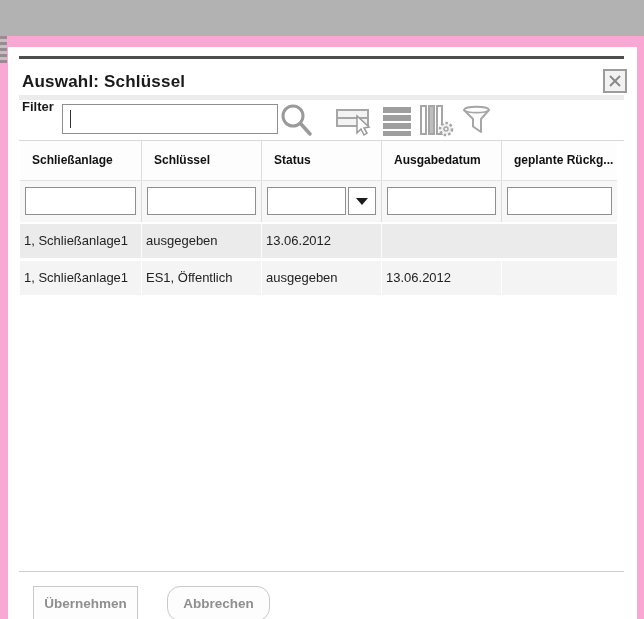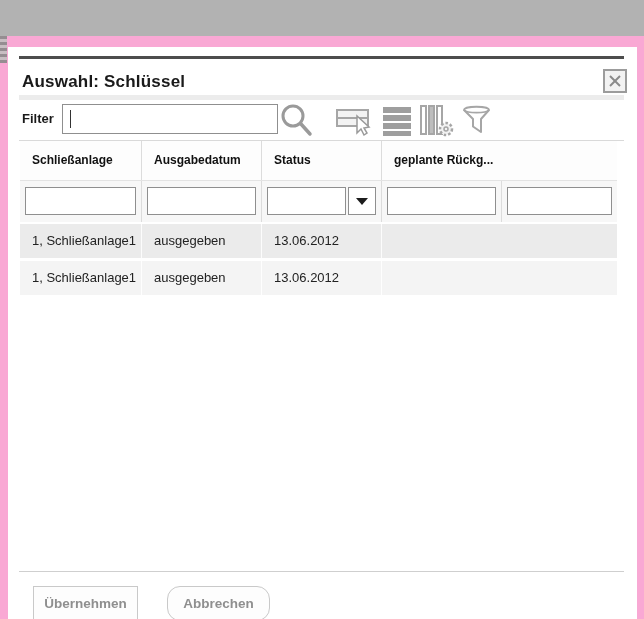--- a/index.html
+++ b/index.html
@@ -34,21 +34,21 @@
     position:absolute; left:595px; top:22px; width:24px; height:24px;
     background:#f2f2f2; border:2px solid #9c9c9c;
     display:flex; align-items:center; justify-content:center;
     cursor:pointer; padding:0;
   }
   .title-strip {
     position:absolute; left:11px; top:48px; width:605px; height:5px;
     background:#ececec;
   }
   .filter-label {
-    position:absolute; left:14px; top:64px;
+    position:absolute; left:14px; top:52px;
     font-size:13px; font-weight:bold; color:#1a1a1a;
   }
   .filter-input-wrap {
     position:absolute; left:54px; top:57px; width:216px; height:30px;
     border:1px solid #8f8f8f; background:#fff;
   }
   .filter-input-wrap input {
     width:100%; height:100%; border:none; outline:none;
     font-family:"Liberation Sans", sans-serif; font-size:13px; padding:0 6px;
     background:transparent;
@@ -89,21 +89,21 @@
     border:1px solid #8f8f8f; background:#fff; cursor:pointer;
     display:flex; align-items:center; justify-content:center; padding:0;
   }
   .dd-tri {
     width:0; height:0;
     border-left:6px solid transparent; border-right:6px solid transparent;
     border-top:7px solid #1c1c1c;
   }
   .drow { height:34px; cursor:pointer; }
   .drow .td {
-    font-size:13px; color:#222; line-height:34px; padding-left:12px;
+    font-size:13px; color:#222; line-height:34px; padding-left:4px;
   }
   .drow .td + .td { border-left:1px solid rgba(255,255,255,.85); }
   .row-odd  { margin-top:2px; background:#ebebeb; }
   .row-even { margin-top:3px; background:#f4f4f4; }
   .bottom-divider {
     position:absolute; left:11px; top:524px; width:605px; height:1px;
     background:#cfcfcf;
   }
   .action-btn {
     position:absolute; top:539px; height:35px;
@@ -170,22 +170,23 @@
 
     <svg class="icon-abs tool-icon tool-4" width="34" height="36" viewBox="0 0 34 36">
       <path d="M4 8 C4 3.5 29 3.5 29 8 L21 17 L21 30 L13 24.5 L13 17 Z" fill="none" stroke="#a6a6a6" stroke-width="2" stroke-linejoin="round"></path>
       <path d="M4 8 C7 11.5 26 11.5 29 8" fill="none" stroke="#a6a6a6" stroke-width="1.6"></path>
     </svg>
 
     <div class="table-wrap">
 
       <div class="tr thead">
         <div class="td c0">Schließanlage</div>
+        <div class="td c1">Schlüssel</div>
+        <div class="td c2">Status</div>
         <div class="td c3">Ausgabedatum</div>
-        <div class="td c2">Status</div>
         <div class="td c4">geplante Rückg...</div>
       </div>
 
       <div class="tr frow">
         <div class="td c0 fcell">
           <input type="text" value="" style="">
         </div>
         <div class="td c1 fcell">
           <input type="text" value="" style="">
         </div>
@@ -205,20 +206,21 @@
 
       <div class="tr drow row-odd">
         <div class="td c0">1, Schließanlage1</div>
         <div class="td c2">ausgegeben</div>
         <div class="td c3">13.06.2012</div>
         <div class="td c4"></div>
       </div>
 
       <div class="tr drow row-even">
         <div class="td c0">1, Schließanlage1</div>
+        <div class="td c1">ES1, Öffentlich</div>
         <div class="td c2">ausgegeben</div>
         <div class="td c3">13.06.2012</div>
         <div class="td c4"></div>
       </div>
 
     </div>
 
     <div class="bottom-divider"></div>
 
     <button class="action-btn btn-apply">Übernehmen</button>

